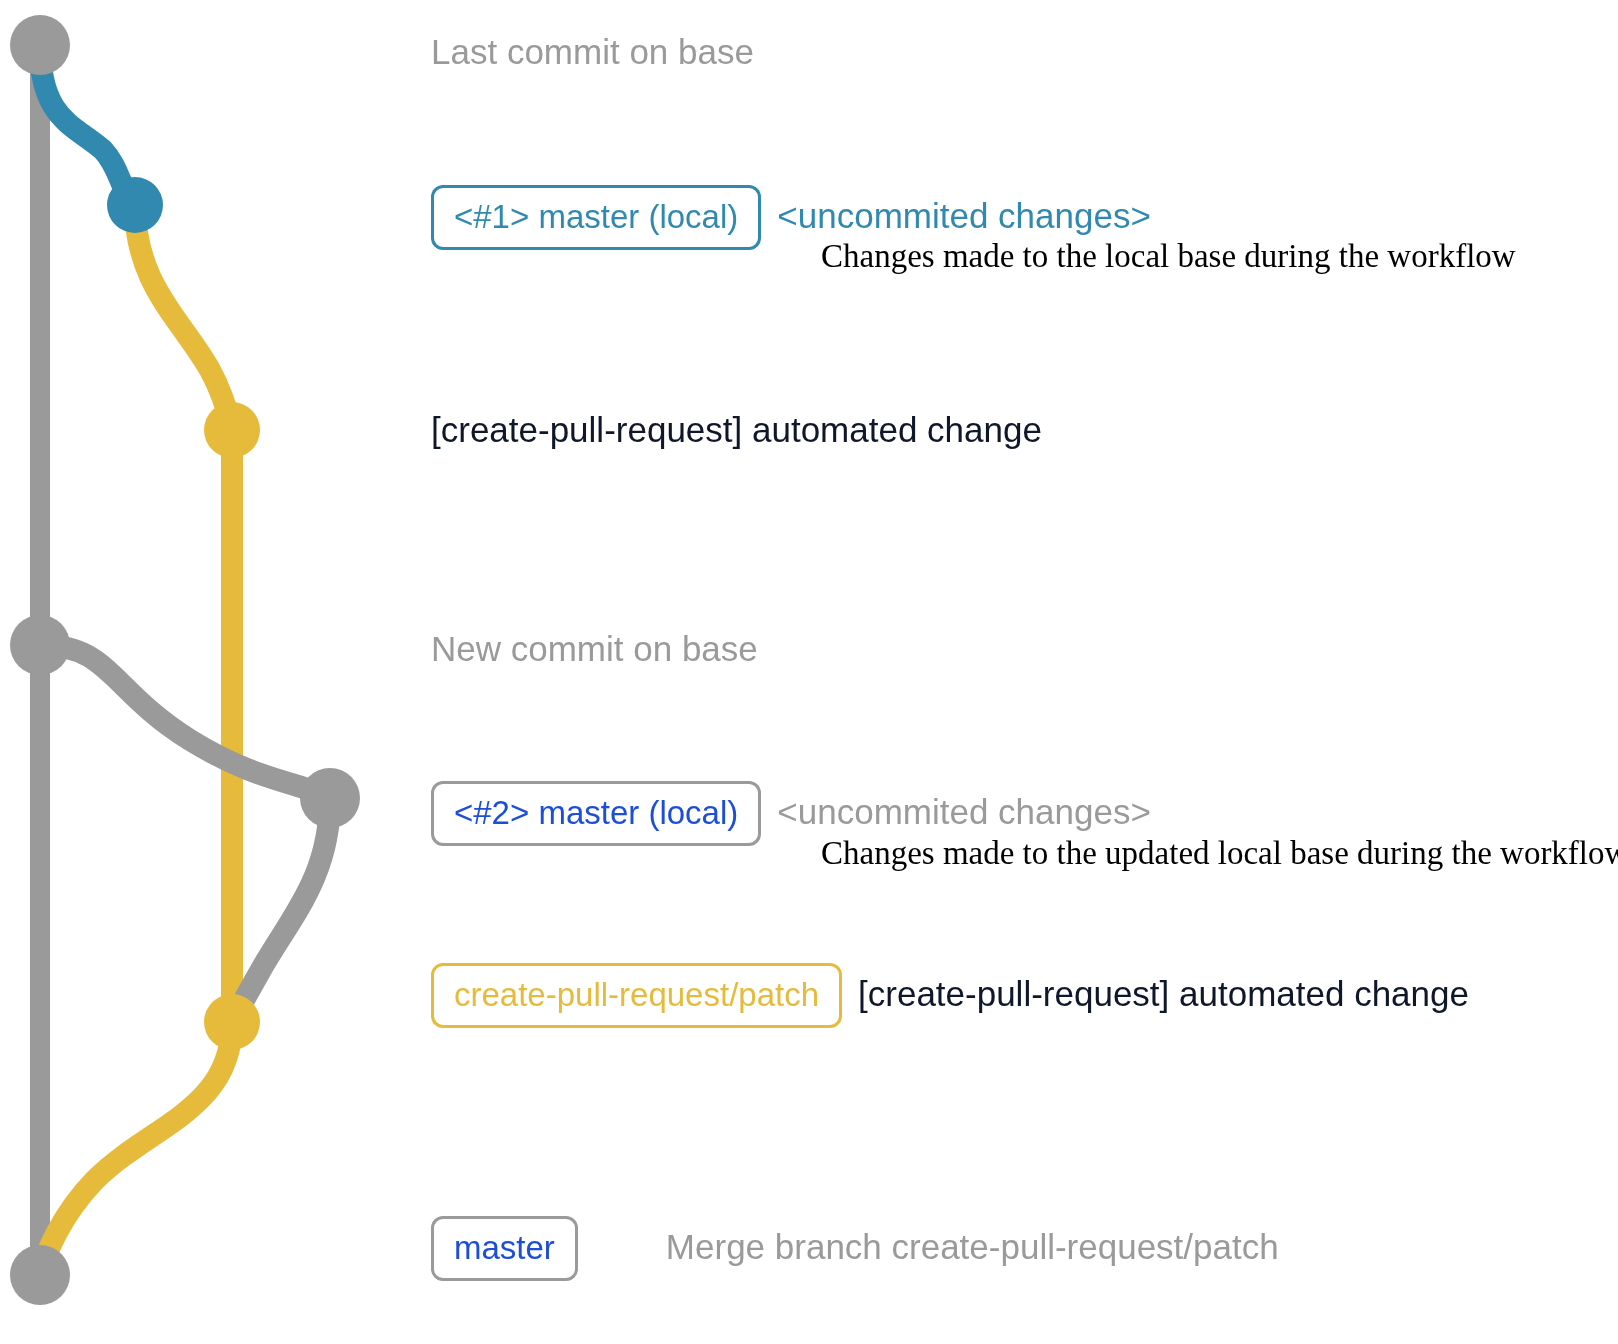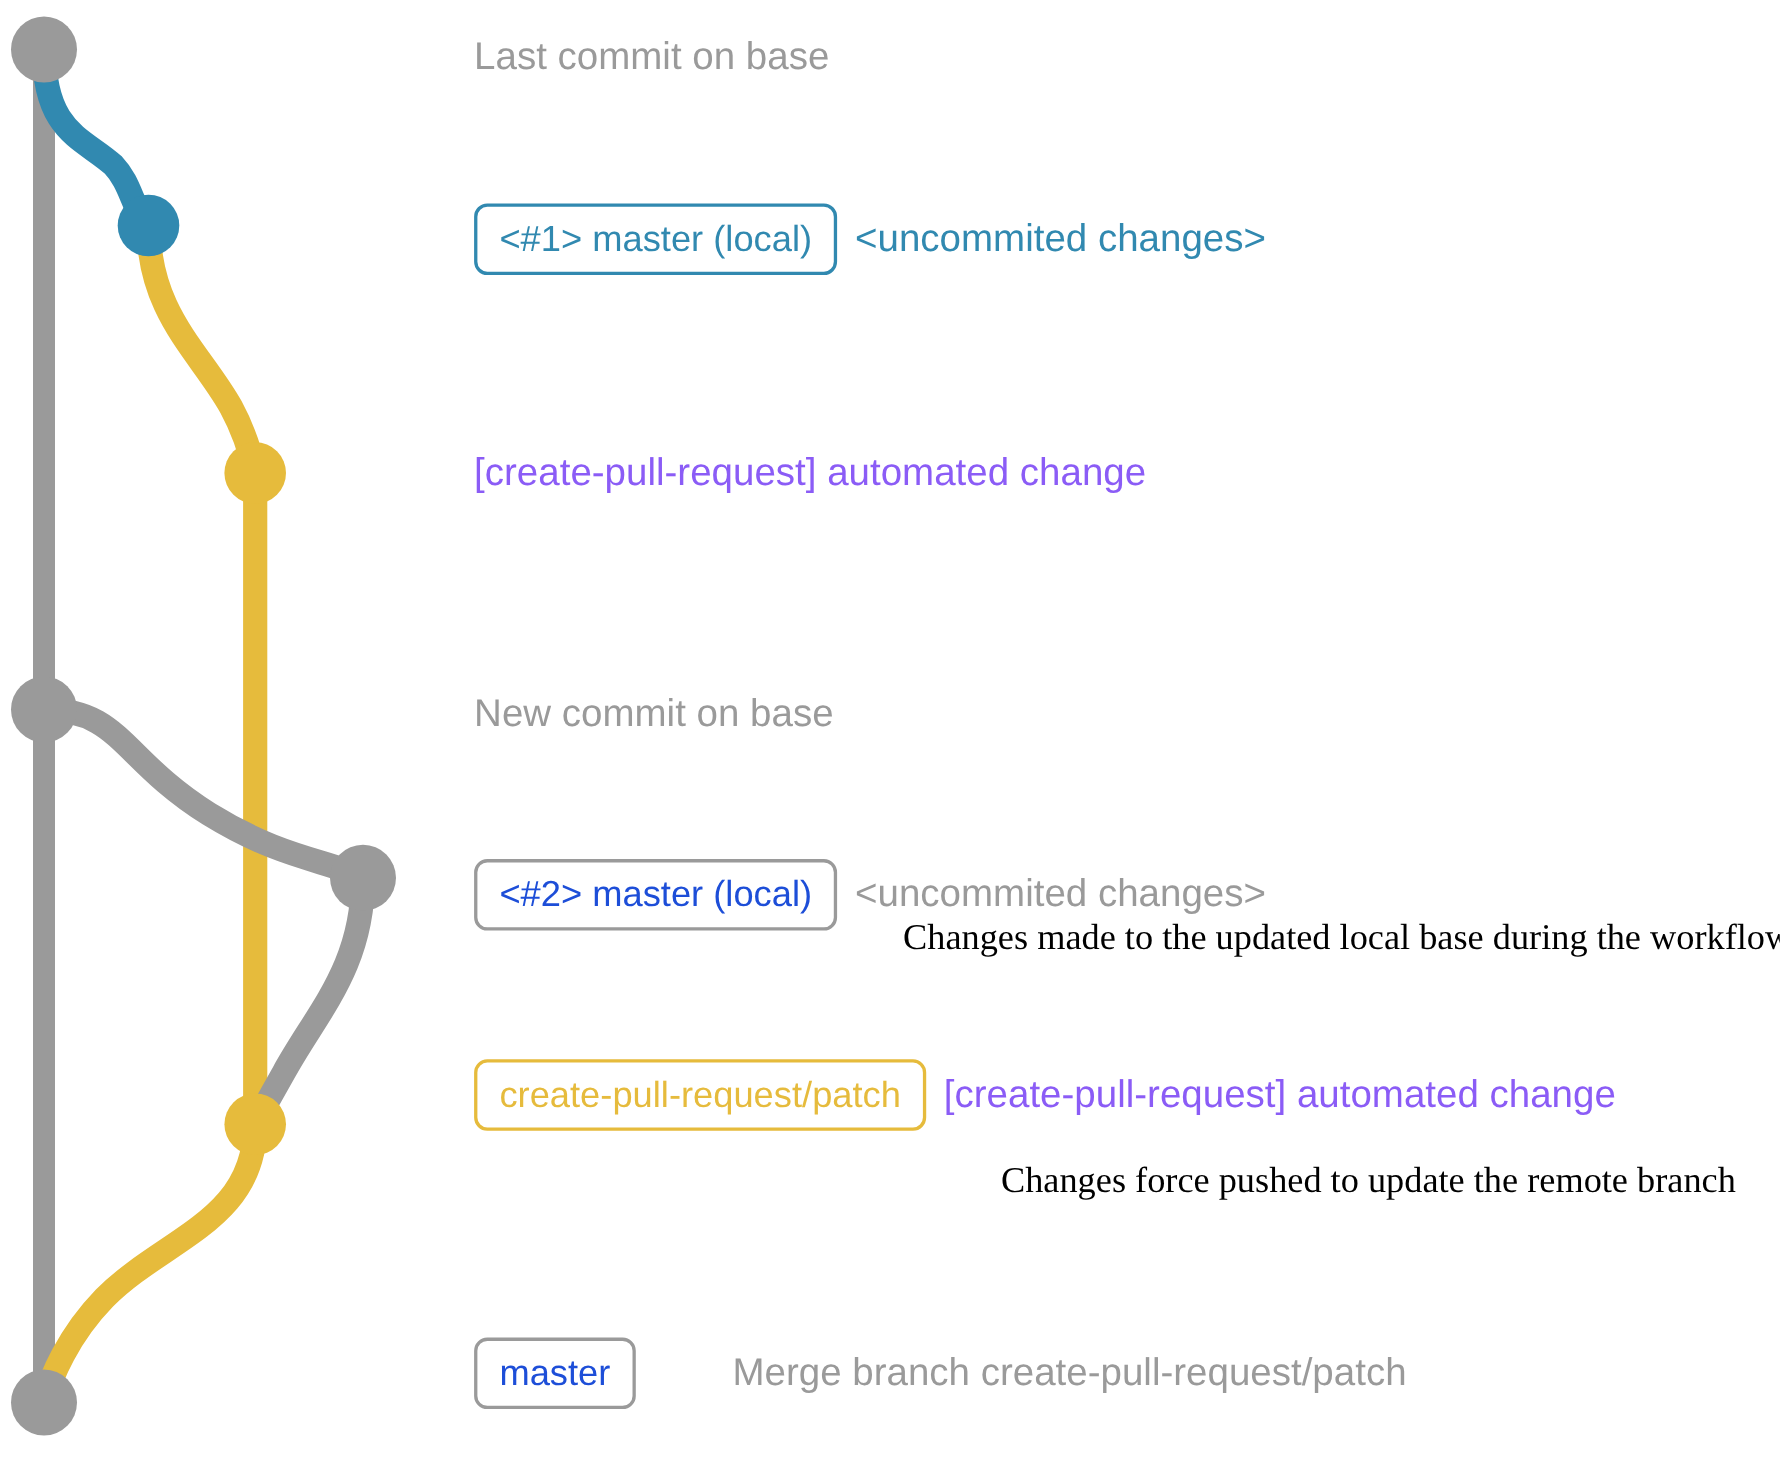--- a/index.html
+++ b/index.html
@@ -43,21 +43,21 @@
 
   
   .subject {
     font-family: "Liberation Sans", sans-serif;
     font-size: 35px;
     line-height: 1;
     color: #9a9a9a;
     white-space: nowrap;
   }
   .subject.blue   { color: #3189b0; }
-  .subject.yellow { color: #8b5cf6; }
+  .subject.yellow { color: #0f172a; }
   .subject.gray   { color: #9a9a9a; }
 
   
   .badge {
     font-family: "Liberation Sans", sans-serif;
     font-size: 33px;
     line-height: 1;
     display: inline-block;
     padding: 12px 20px 14px 20px;
     border: 3px solid #9a9a9a;
@@ -114,20 +114,21 @@
 
   <div class="row" style="left:398px; top:34px;">
     <span class="subject gray">Last commit on base</span>
   </div>
 
   <div class="row" style="left:398px; top:185px;">
     <span class="badge blue">&lt;#1&gt; master (local)</span>
     <span class="badge-gap"></span>
     <span class="subject blue">&lt;uncommited changes&gt;</span>
   </div>
+  <div class="description" style="left:788px; top:240px;">Changes made to the local base during the workflow</div>
 
   <div class="row" style="left:398px; top:412px;">
     <span class="subject yellow">[create-pull-request] automated change</span>
   </div>
 
   <div class="row" style="left:398px; top:631px;align-items:flex-end;">
     <span class="subject gray">New commit on base</span>
   </div>
 
   <div class="row" style="left:398px; top:781px;">
@@ -135,21 +136,20 @@
     <span class="badge-gap"></span>
     <span class="subject gray">&lt;uncommited changes&gt;</span>
   </div>
   <div class="description" style="left:788px; top:837px;">Changes made to the updated local base during the workflow</div>
 
   <div class="row" style="left:398px; top:963px;">
     <span class="badge yellow">create-pull-request/patch</span>
     <span class="badge-gap"></span>
     <span class="subject yellow">[create-pull-request] automated change</span>
   </div>
-  <div class="description" style="left:877px; top:1058px;">Changes force pushed to update the remote branch</div>
 
   <div class="row" style="left:398px; top:1216px;gap:36px;">
     <span class="badge gray">master</span>
     <span class="badge-gap"></span>
     <span class="subject gray">Merge branch create-pull-request/patch</span>
   </div>
 
 </div>
 
 </body></html>

